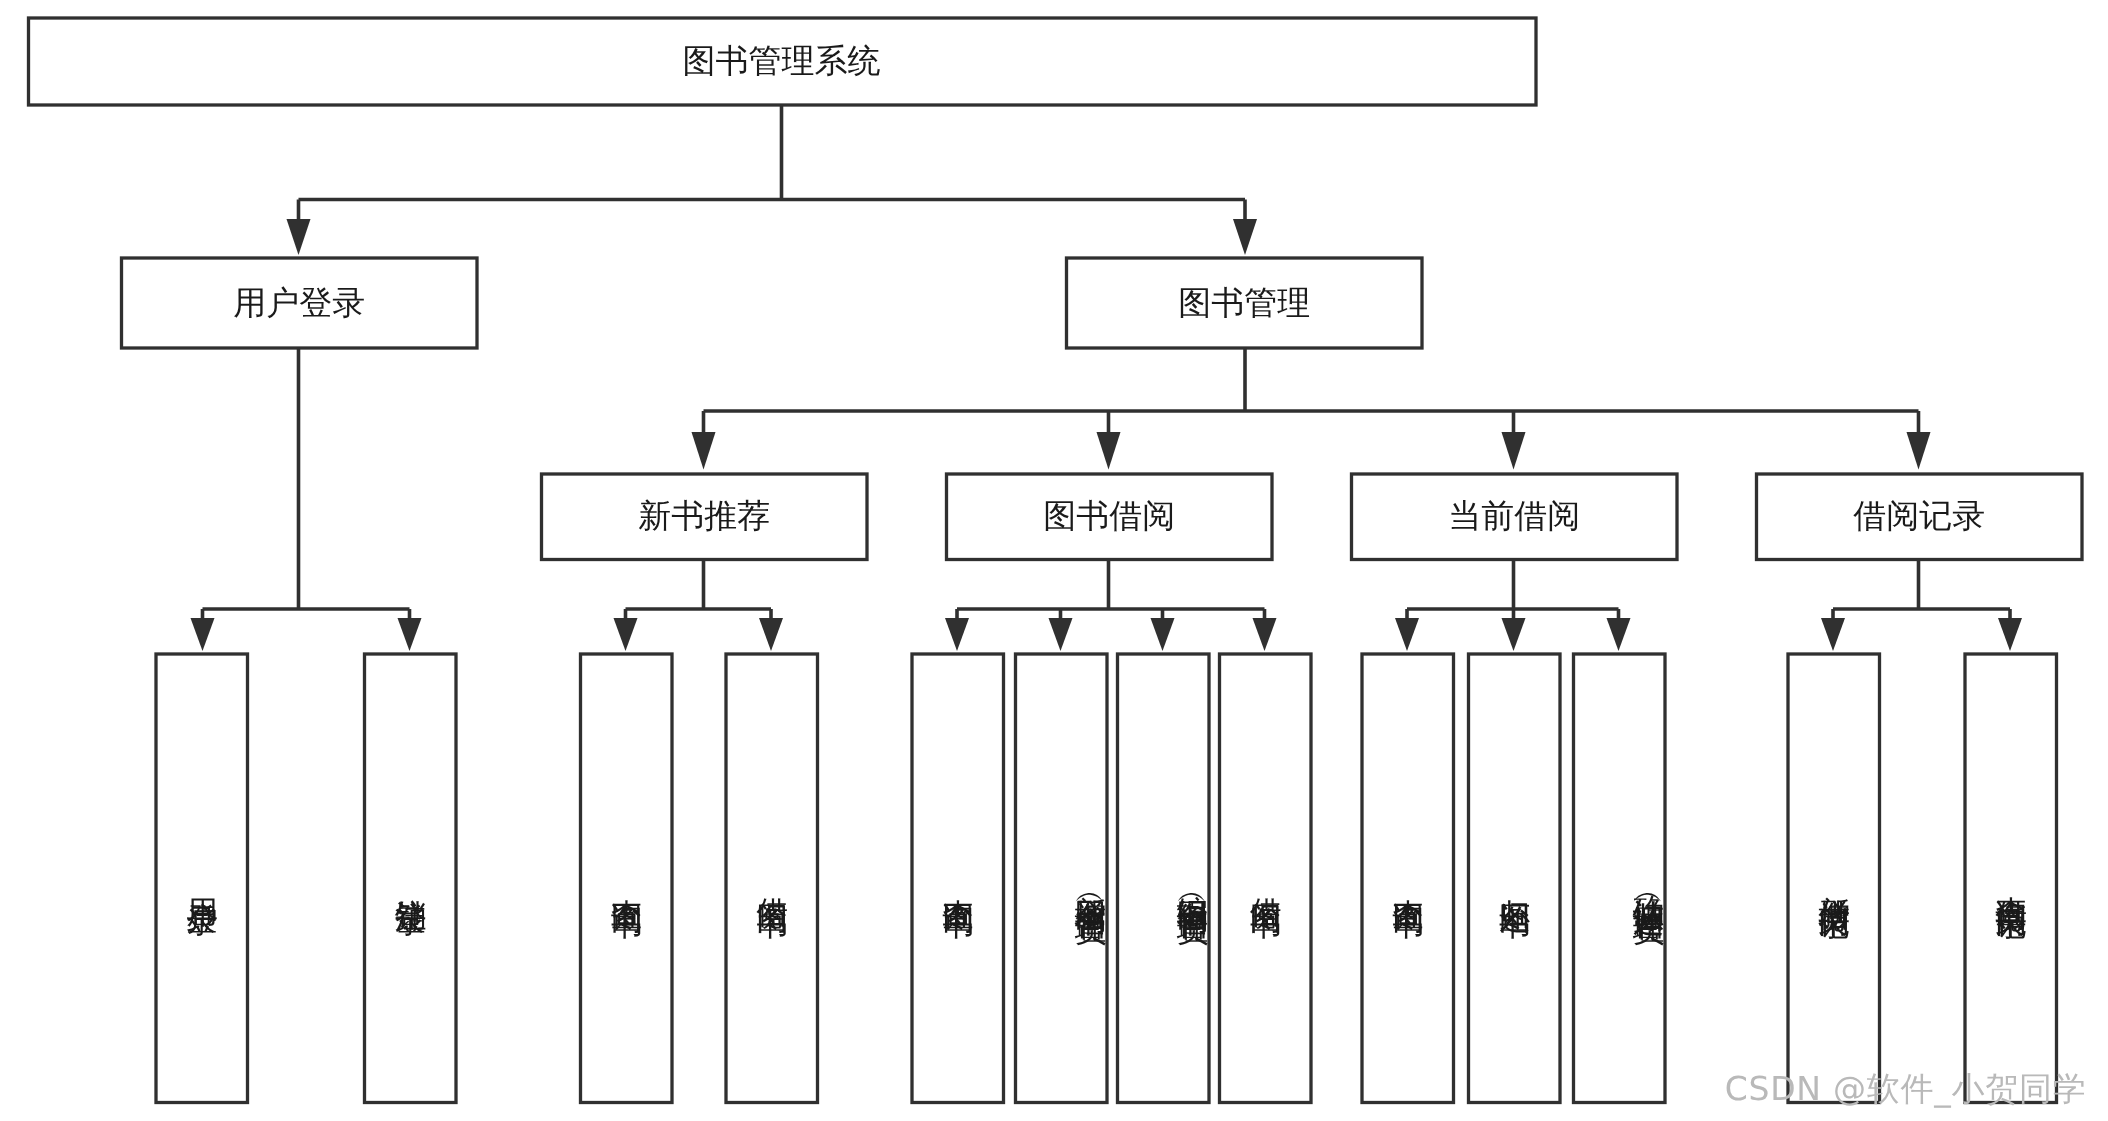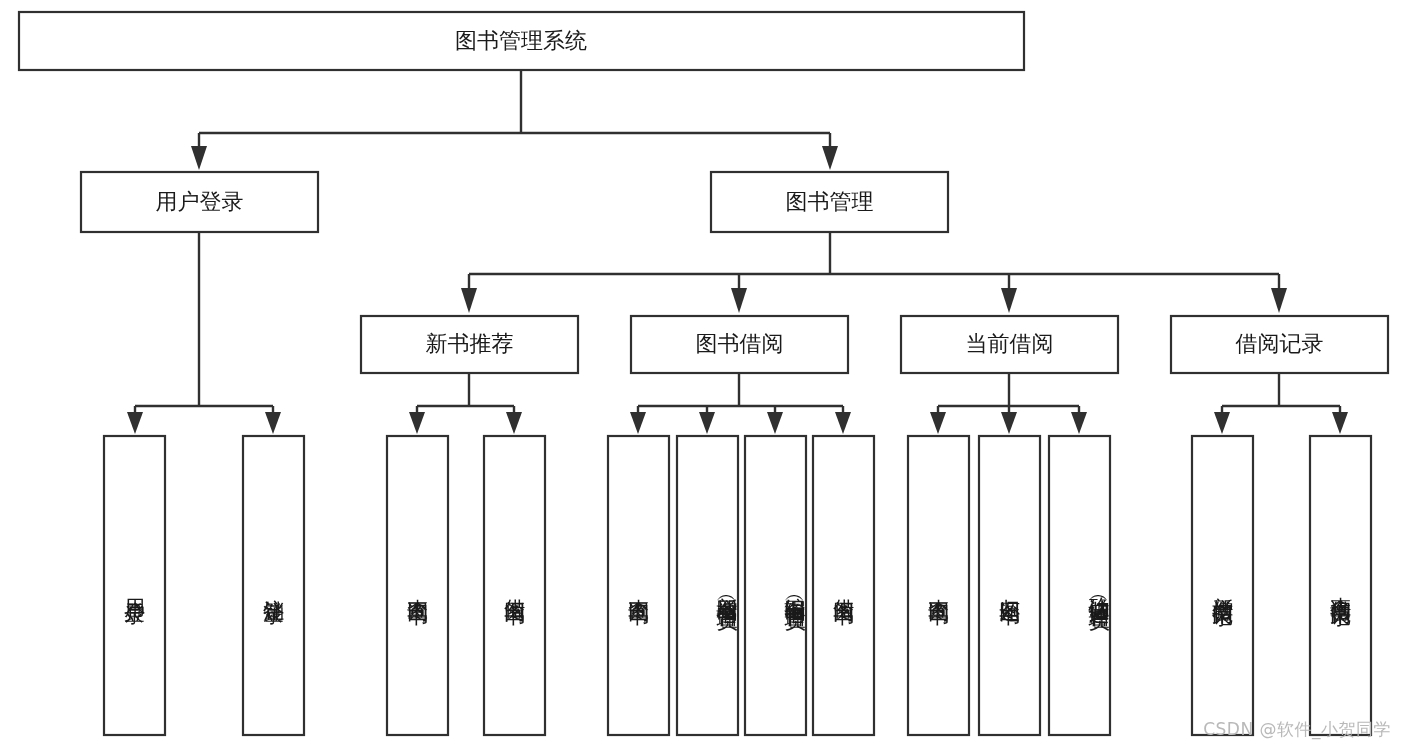--- a/index.html
+++ b/index.html
@@ -60,21 +60,21 @@
     white-space: nowrap;
     text-align: center;
     pointer-events: none;
     user-select: none;
   }
   .watermark {
     position: absolute;
     right: 14px;
     bottom: 6px;
     font-family: "DejaVu Sans", "Liberation Sans", sans-serif;
-    font-size: 17px;
+    font-size: 22px;
     color: #b9b9b9;
     letter-spacing: 0.5px;
     white-space: nowrap;
     user-select: none;
   }
 </style>
 </head>
 <body>
 
 <div id="diagram-root">

